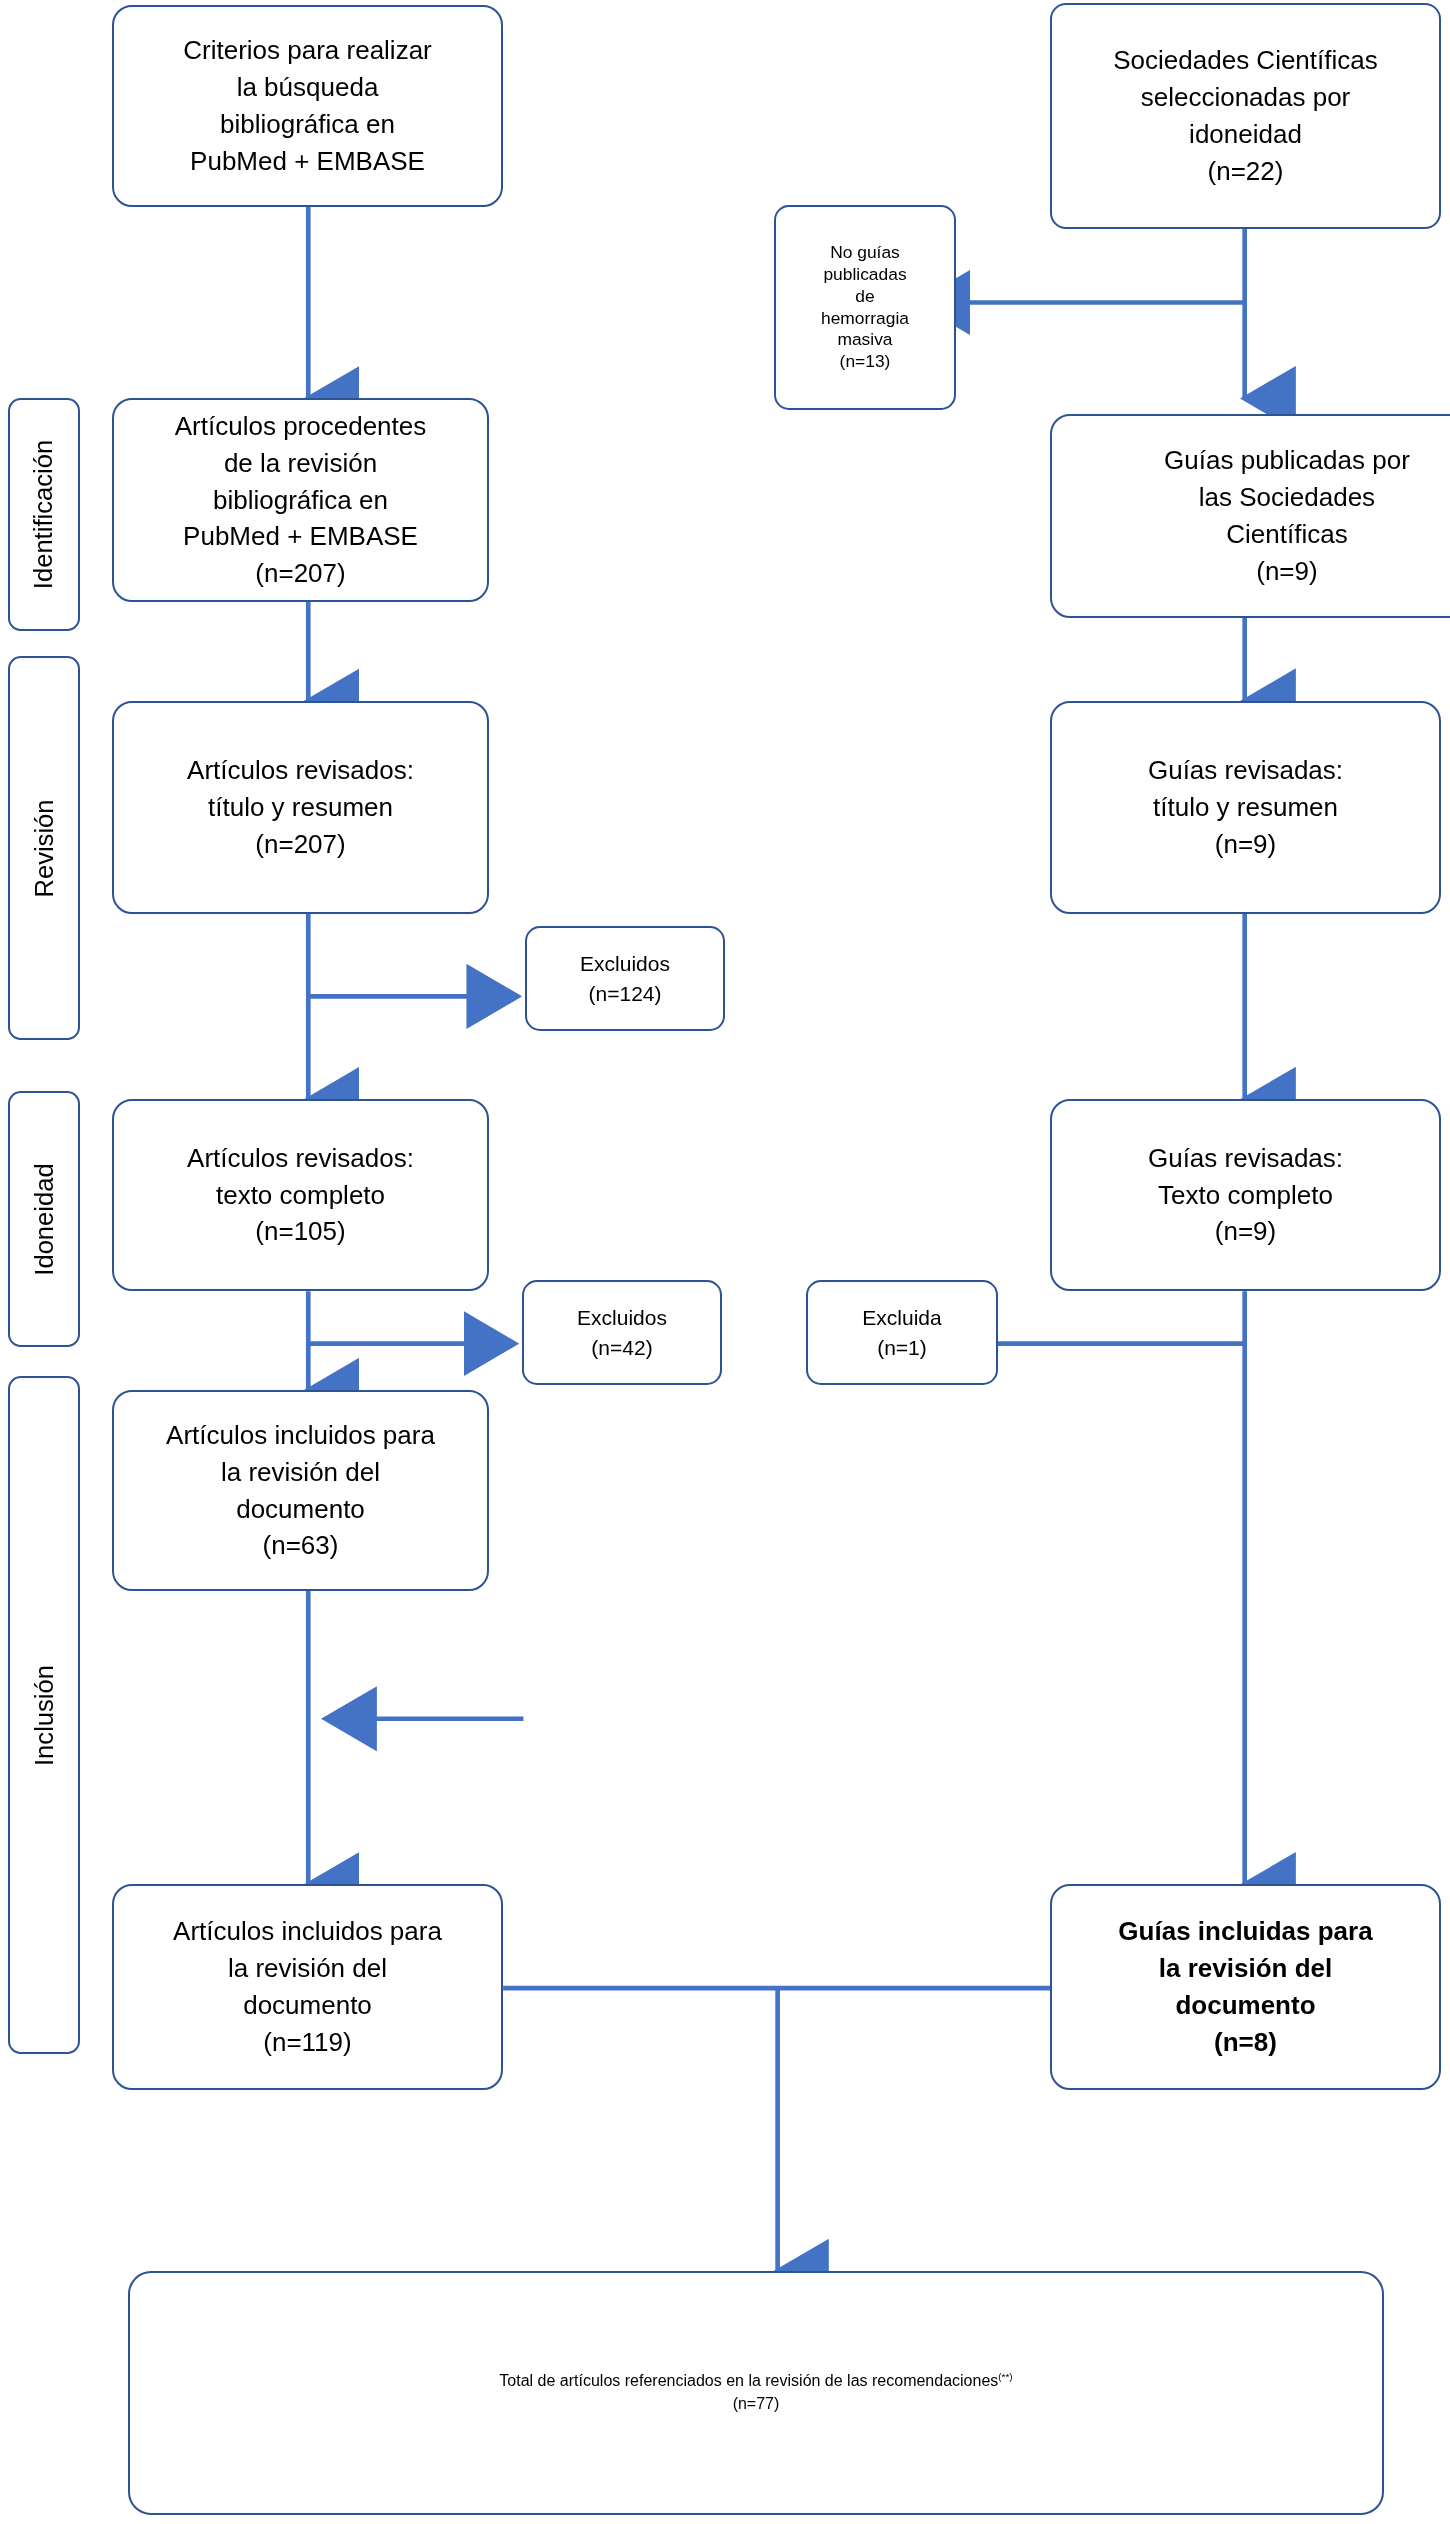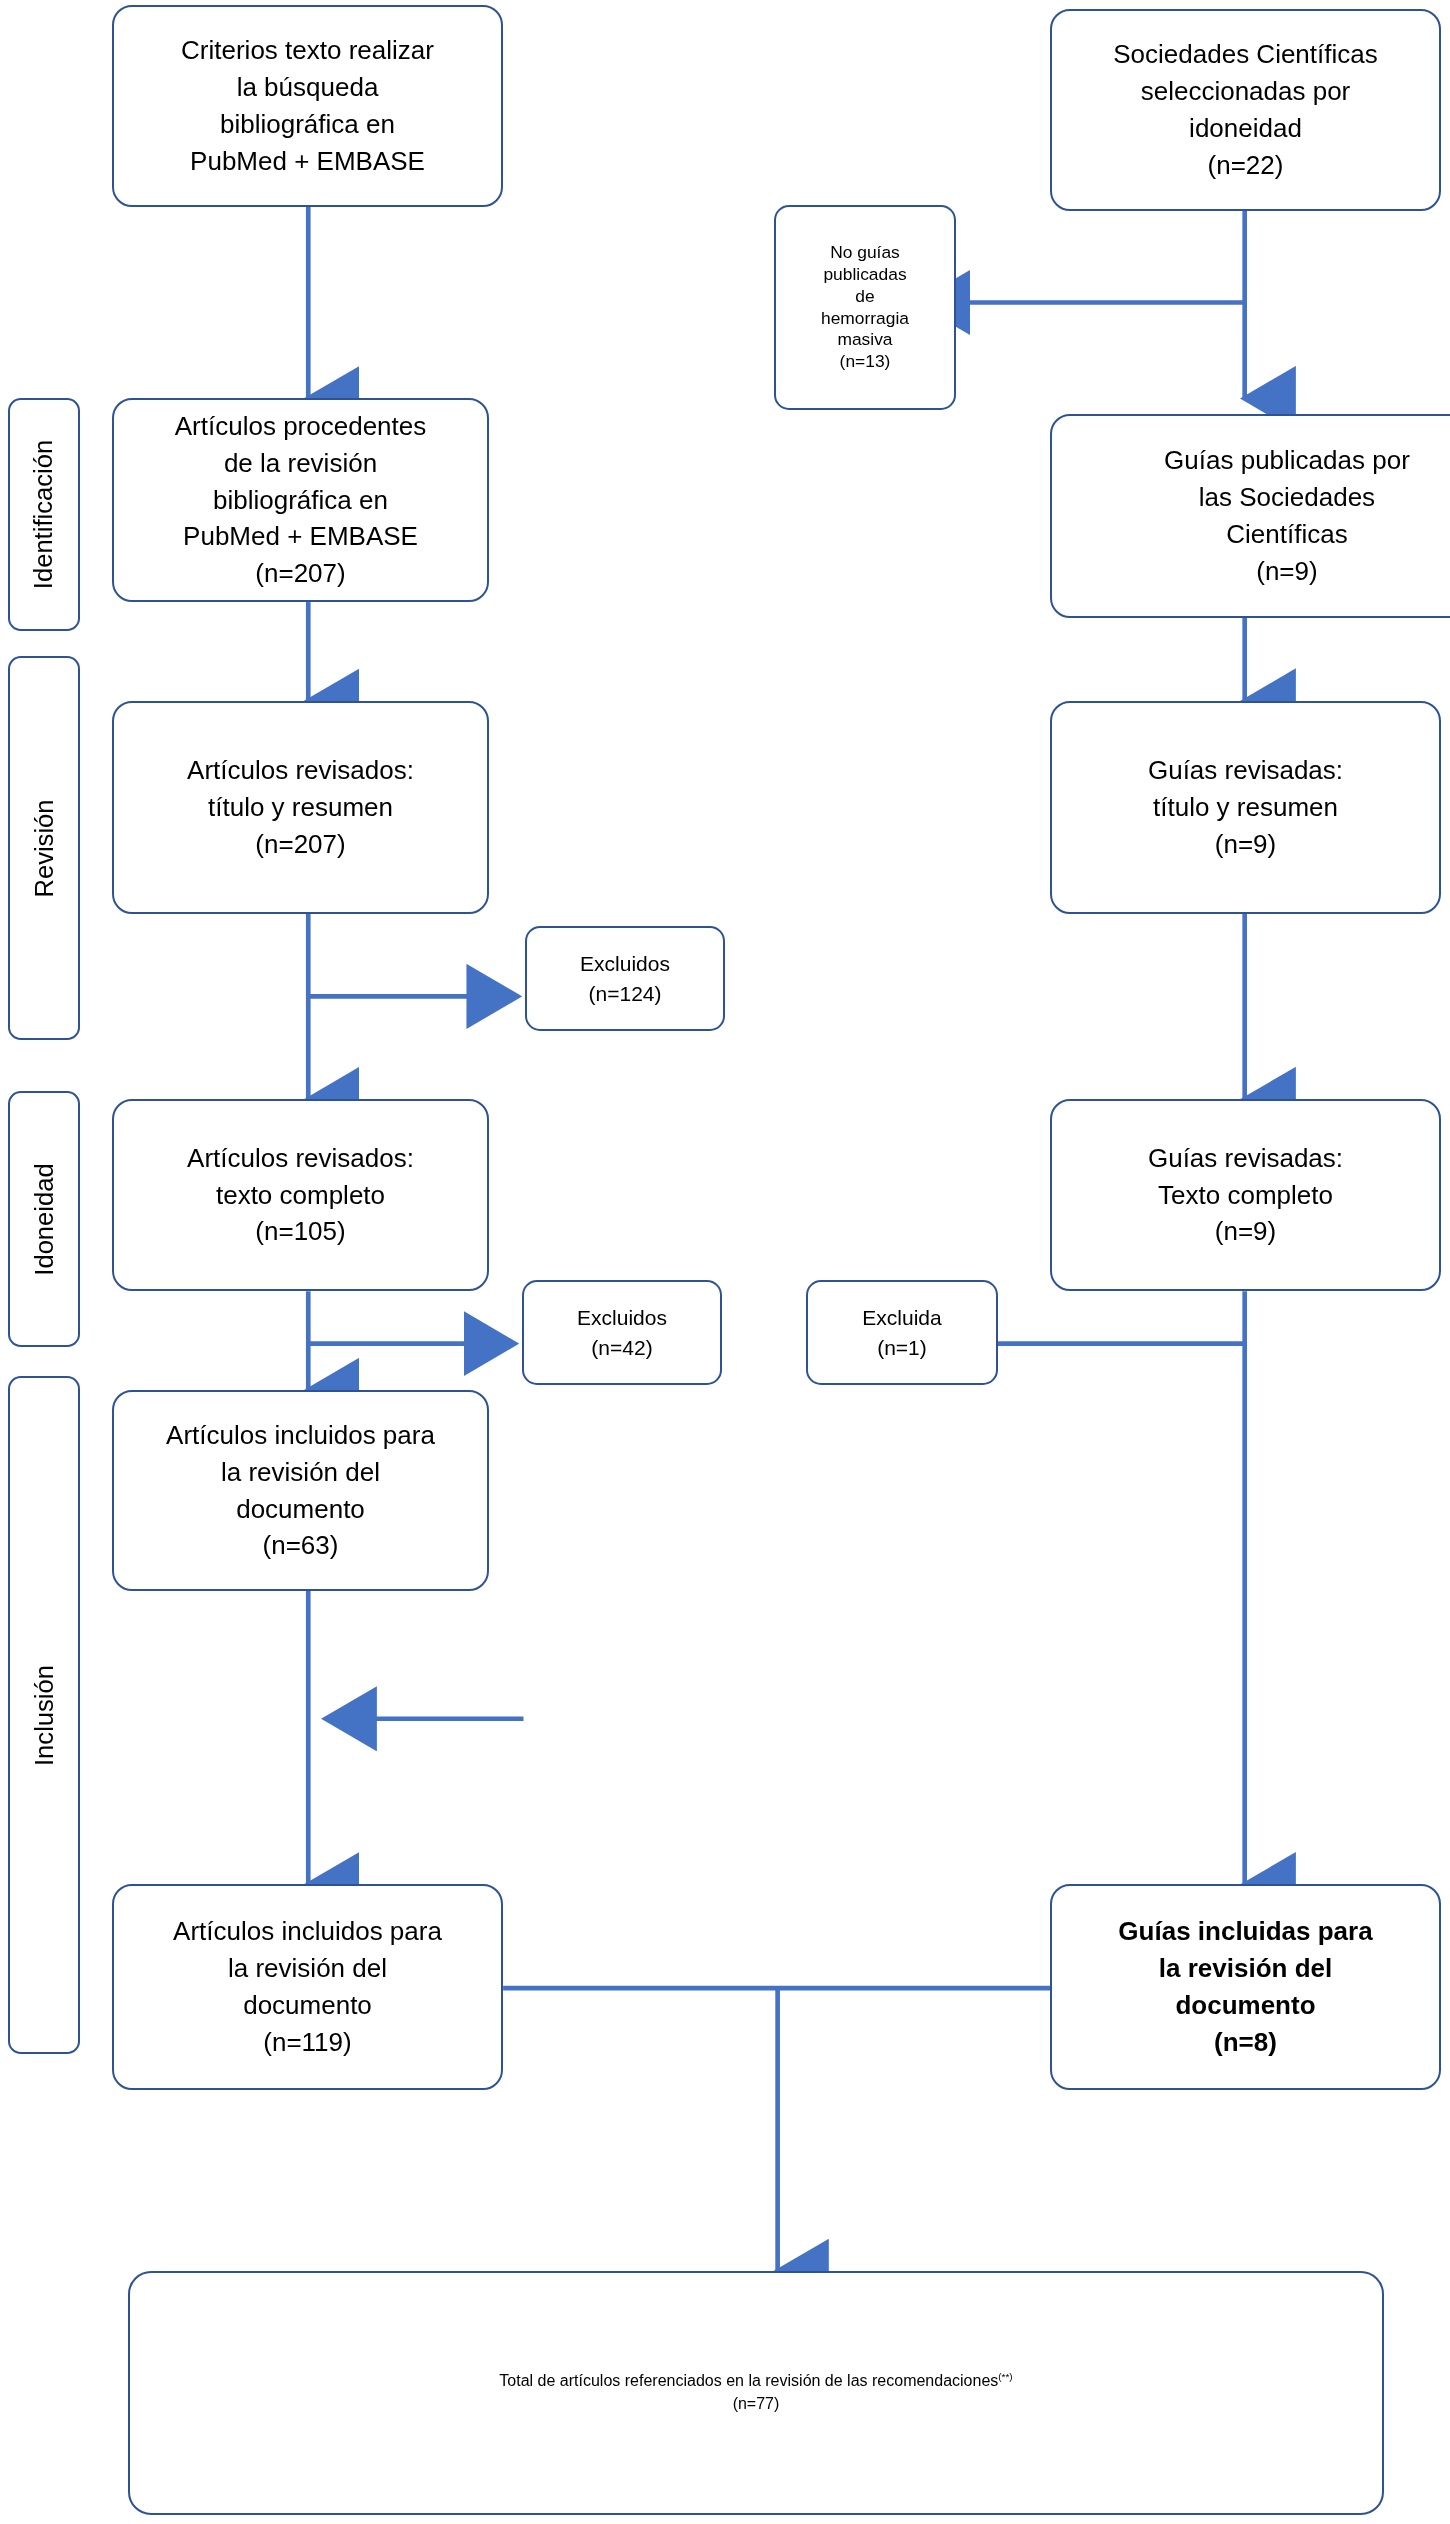--- a/index.html
+++ b/index.html
@@ -126,27 +126,27 @@
     <span class="vtext">Revisión</span>
   </div>
   <div class="stage-band" style="left:8.1px; top:1091px; width:72px; height:256px;">
     <span class="vtext">Idoneidad</span>
   </div>
   <div class="stage-band" style="left:8.1px; top:1376px; width:72px; height:678px;">
     <span class="vtext">Inclusión</span>
   </div>
 
   <div class="node big" style="left:112px; top:4.7px; width:391px; height:202px;">
-    <span class="line">Criterios texto realizar</span>
+    <span class="line">Criterios para realizar</span>
     <span class="line">la búsqueda</span>
     <span class="line">bibliográfica en</span>
     <span class="line">PubMed + EMBASE</span>
   </div>
 
-  <div class="node big" style="left:1050px; top:9px; width:391px; height:202px;">
+  <div class="node big" style="left:1050px; top:3px; width:391px; height:226px;border-radius:16px;">
     <span class="line">Sociedades Científicas</span>
     <span class="line">seleccionadas por</span>
     <span class="line">idoneidad</span>
     <span class="line">(n=22)</span>
   </div>
 
   <div class="node tiny" style="left:774px; top:205px; width:182px; height:205px; border-radius:15px; line-height:1.26;text-align:center;">
     <span class="line">No guías</span>
     <span class="line">publicadas</span>
     <span class="line">de</span>

